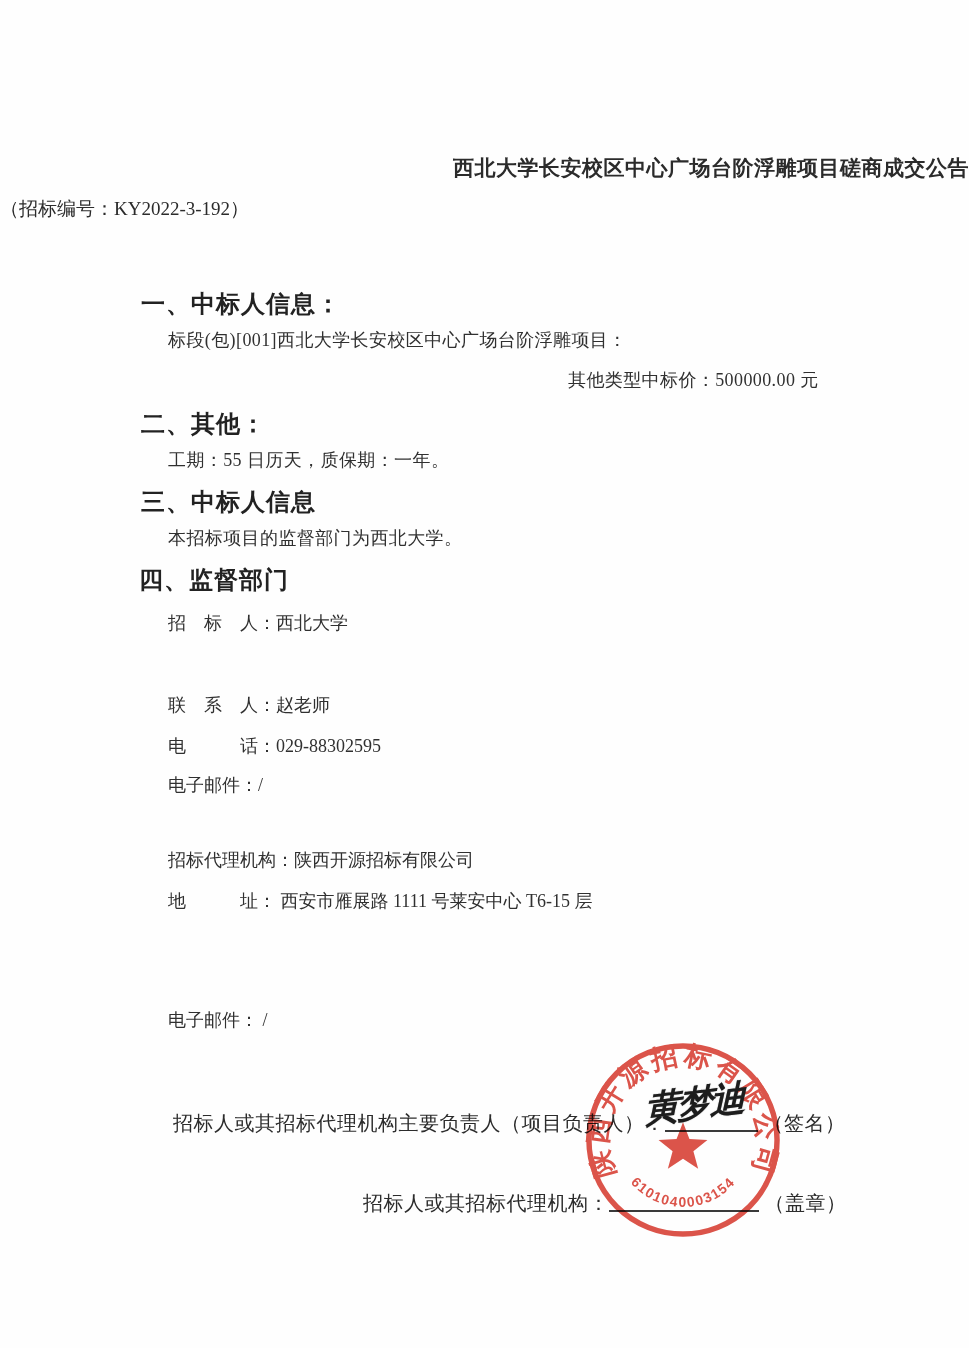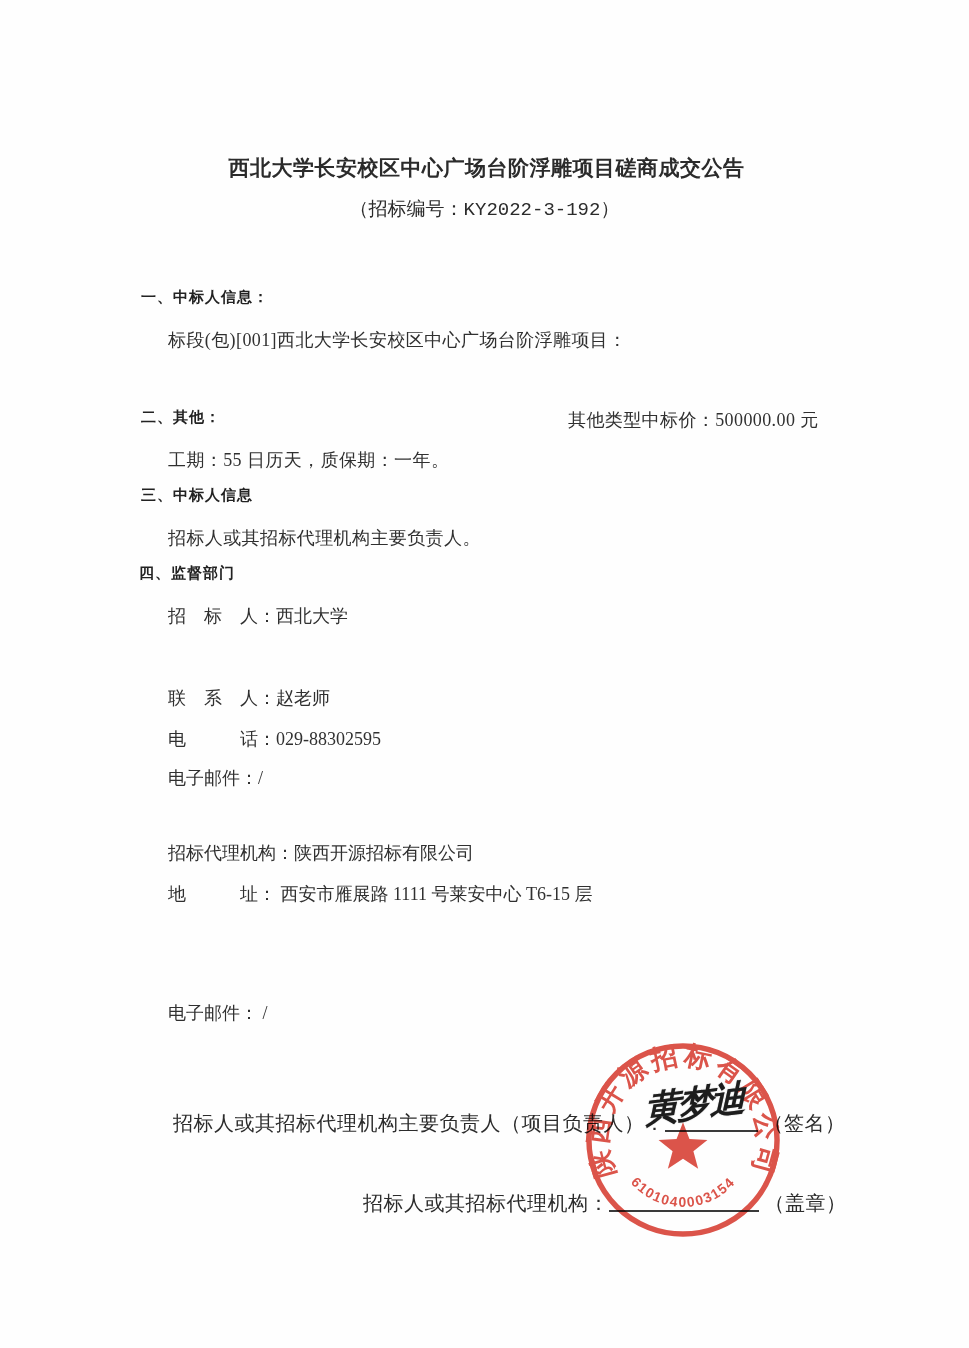--- a/index.html
+++ b/index.html
@@ -10,49 +10,47 @@
     height: 1348px;
     margin: 0 auto;
     background: #fefefe;
     overflow: hidden;
     font-family: "Liberation Serif", "DejaVu Serif", serif;
     color: #262626;
   }
   .abs { position: absolute; }
   .doc-title {
     left: 4px; right: 0; top: 154px;
-    text-align: center;
+    text-align: right;
     font-size: 21px;
     font-weight: 600;
     letter-spacing: 0.5px;
     color: #2b2b2b;
   }
   .doc-subtitle {
     left: 0; right: 0; top: 196px;
-    text-align: center;
     font-size: 19px;
     color: #2b2b2b;
-    font-family: Liberation Mono, monospace;
   }
   .sec-heading {
     left: 141px;
-    font-size: 15px;
+    font-size: 24px;
     font-weight: bold;
     font-family: "Liberation Sans", "DejaVu Sans", sans-serif;
     color: #222;
     letter-spacing: 1px;
   }
   .body-line {
     font-size: 18px;
     color: #303030;
     letter-spacing: 0.4px;
     white-space: pre;
     font-family: Liberation Serif, serif;
   }
-  .contact-row { left: 168px; font-size: 18px; color: #303030; white-space: pre; }
+  .contact-row { left: 168px; font-size: 18px; color: #303030; white-space: pre; margin-top: 7px; }
   .contact-row .label { display: inline-block; color: #303030; }
   .signoff {
     font-size: 20px;
     color: #2c2c2c;
     letter-spacing: 0.5px;
     white-space: nowrap;
   }
   .blank-underline {
     display: inline-block;
     border-bottom: 2px solid #3a3a3a;
@@ -72,39 +70,39 @@
     text-shadow: 0 0 1px rgba(20,20,20,.55);
     z-index: 3;
   }
   .seal {
     left: 584px; top: 1041px;
     width: 198px; height: 198px;
     mix-blend-mode: multiply;
     opacity: 0.92;
     z-index: 2;
   }
-  .winner-price { left: 568px; top: 368px; margin-top: 40px; }
+  .winner-price { left: 568px; top: 368px; }
 </style>
 </head>
 <body>
 
 <div class="page">
 
   <div class="abs doc-title">西北大学长安校区中心广场台阶浮雕项目磋商成交公告</div>
   <div class="abs doc-subtitle">（招标编号：KY2022-3-192）</div>
 
   <div class="abs sec-heading" style="top:288px">一、中标人信息：</div>
   <div class="abs body-line" style="left:168px; top:328px">标段(包)[001]西北大学长安校区中心广场台阶浮雕项目：</div>
   <div class="abs body-line winner-price">其他类型中标价：500000.00 元</div>
 
   <div class="abs sec-heading" style="top:408px">二、其他：</div>
   <div class="abs body-line" style="left:168px; top:448px">工期：55 日历天，质保期：一年。</div>
 
   <div class="abs sec-heading" style="top:486px">三、中标人信息</div>
-  <div class="abs body-line" style="left:168px; top:526px">招标人或其招标代理机构主要负责人。</div>
+  <div class="abs body-line" style="left:168px; top:526px">本招标项目的监督部门为西北大学。</div>
 
   <div class="abs sec-heading" style="left:139px; top:564px">四、监督部门</div>
 
   <div class="abs contact-row" style="top:604px"><span class="label">招　标　人：</span><span>西北大学</span></div>
   <div class="abs contact-row" style="top:686px"><span class="label">联　系　人：</span><span>赵老师</span></div>
   <div class="abs contact-row" style="top:727px"><span class="label">电　　　话：</span><span>029-88302595</span></div>
   <div class="abs contact-row" style="top:766px"><span class="label">电子邮件：</span><span>/</span></div>
 
   <div class="abs contact-row" style="top:841px"><span class="label">招标代理机构：</span><span>陕西开源招标有限公司</span></div>
   <div class="abs contact-row" style="top:882px"><span class="label">地　　　址：</span><span> 西安市雁展路 1111 号莱安中心 T6-15 层</span></div>

